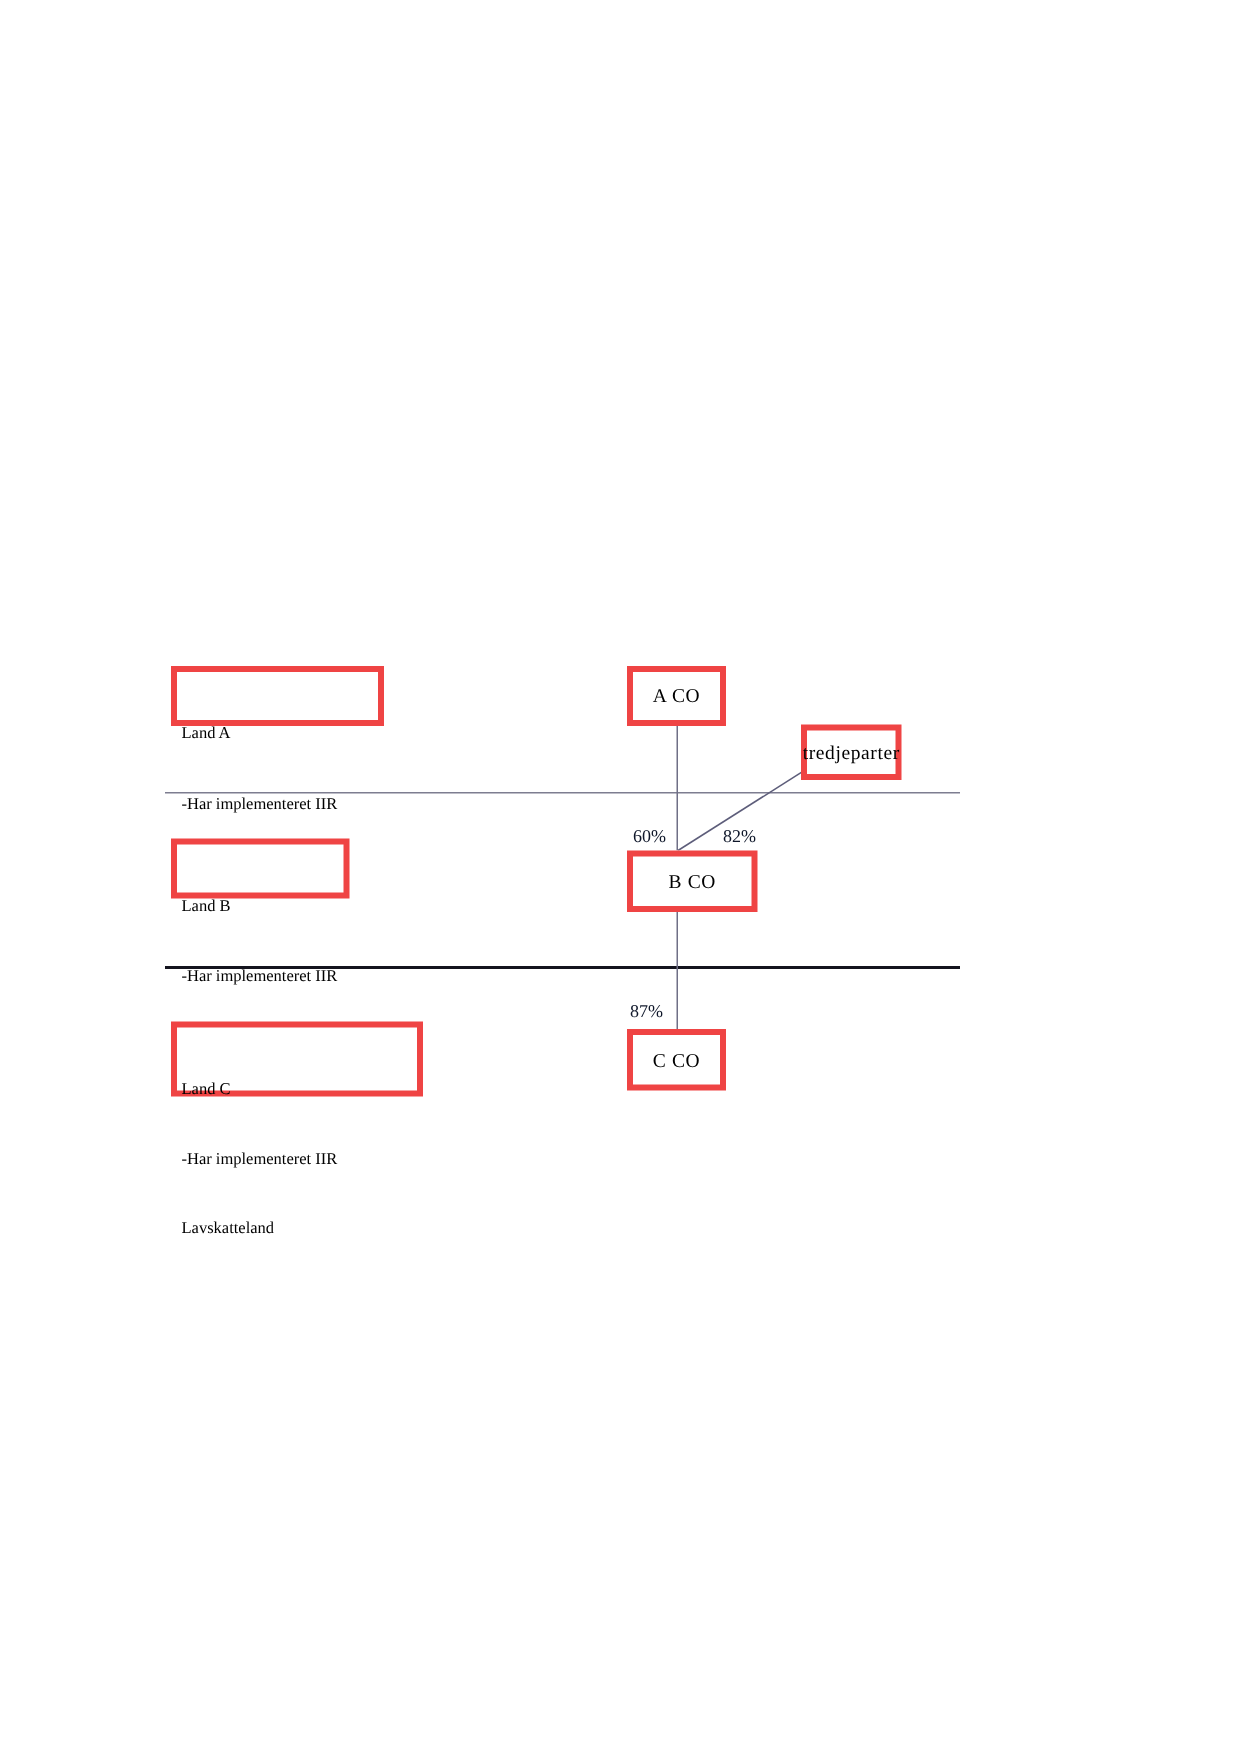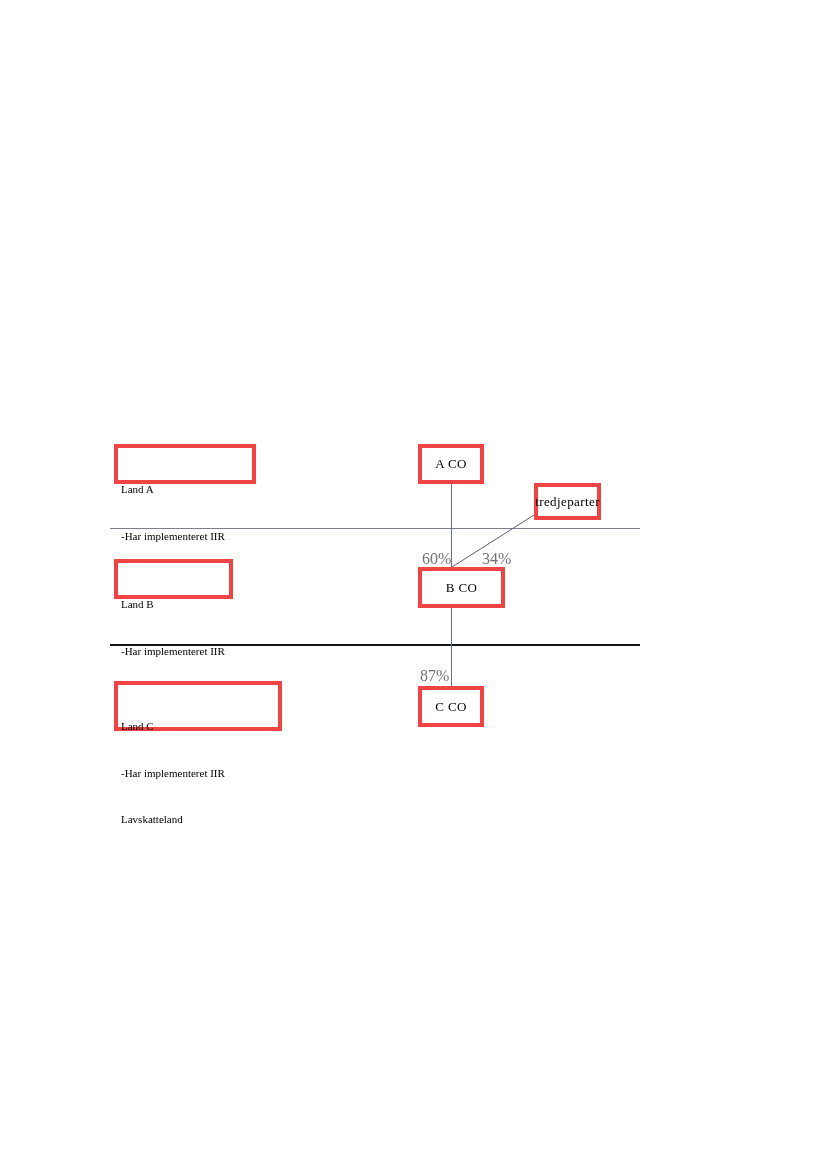--- a/index.html
+++ b/index.html
@@ -65,22 +65,22 @@
     position: absolute;
     overflow: visible;
   }
   .diagonal line {
     stroke: #5d5d7a;
     stroke-width: 1;
   }
   
   .pct {
     position: absolute;
-    font-size: 16px;
-    color: #737373;
+    font-size: 12px;
+    color: #0f172a;
     white-space: nowrap;
   }
 </style>
 </head>
 <body>
 
 <div id="page">
 
   <div class="divider" style="left:110px; top:528px; width:530px;"></div>
 
@@ -121,17 +121,17 @@
   <div class="box entity-box" style="left:418px; top:567px; width:87px; height:41px;">
     <span>B CO</span>
   </div>
 
   <div class="box entity-box" style="left:418px; top:686px; width:66px; height:41px;">
     <span>C CO</span>
   </div>
 
   <div class="pct" style="left:422px; top:550px;">60%</div>
 
-  <div class="pct" style="left:482px; top:550px;">34%</div>
+  <div class="pct" style="left:482px; top:550px;">82%</div>
 
   <div class="pct" style="left:420px; top:667px;">87%</div>
 
 </div>
 
 </body></html>

